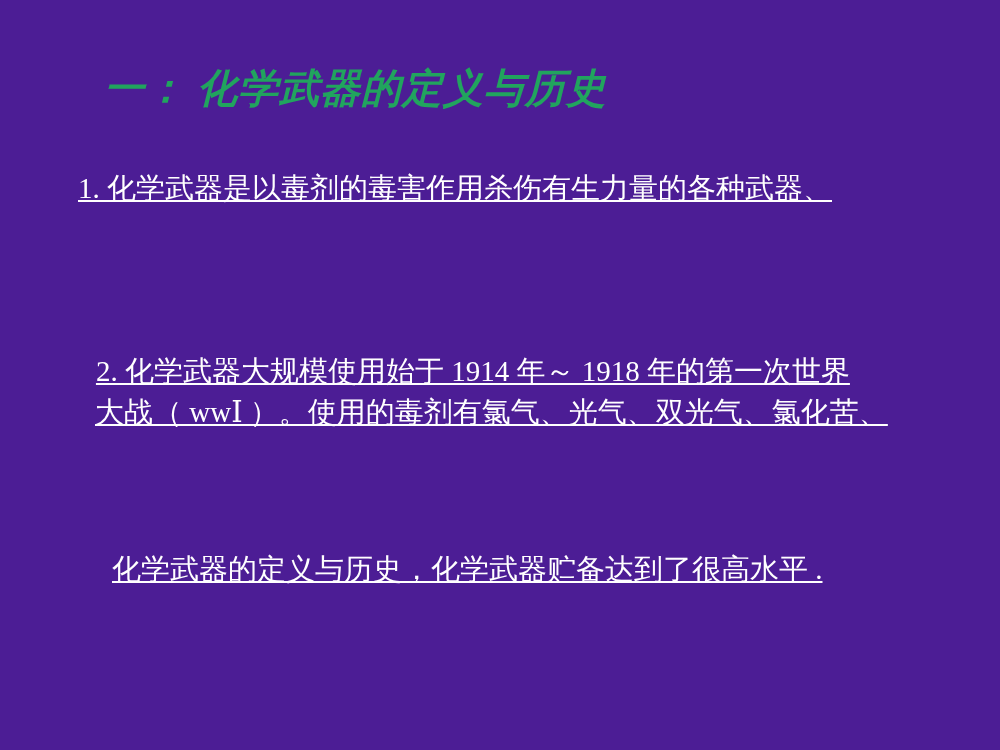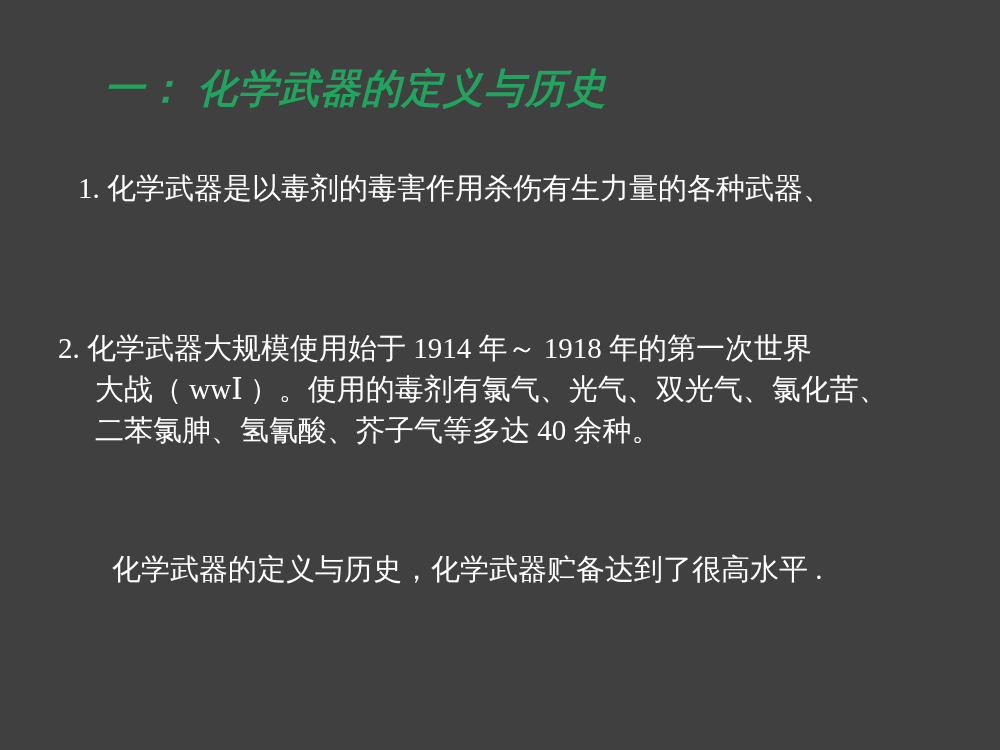--- a/index.html
+++ b/index.html
@@ -39,49 +39,49 @@
 
   
   .bullet {
     position: absolute;
     color: #FFFFFF;
     font-size: 29px;
     line-height: 41px;
     font-weight: 400;
     font-family: "Liberation Serif", "DejaVu Serif", serif;
     white-space: nowrap;
+    text-decoration: underline;
   }
   .bullet .line {
     display: block;
     white-space: nowrap;
   }
 
   #bullet-1 { left: 78px;  top: 168px; }
   #bullet-1 .line.cont { padding-left: 22px; }
 
   #bullet-2 { left: 58px;  top: 328px; }
   #bullet-2 .line.cont { padding-left: 37px; }
 
   #bullet-3 { left: 84px;  top: 549px; }
   #bullet-3 .line.cont { padding-left: 28px; }
 </style>
 </head>
 <body>
 
-<div id="slide" style="background: #404040;">
+<div id="slide" style="background: #4c1d95; text-align: center;">
 
   <div class="slide-title" style="color: rgb(33, 164, 94);">一：  化学武器的定义与历史</div>
 
   <div class="bullet" id="bullet-1" style="color: rgb(255, 255, 255);">
     <span class="line">1. 化学武器是以毒剂的毒害作用杀伤有生力量的各种武器、</span>
   </div>
 
-  <div class="bullet" id="bullet-2" style="color: rgb(255, 255, 255);">
+  <div class="bullet" id="bullet-2" style="color: rgb(255, 255, 255); margin-top: 23px;">
     <span class="line">2. 化学武器大规模使用始于 1914 年～ 1918 年的第一次世界</span>
     <span class="line cont">大战（ wwⅠ ）。使用的毒剂有氯气、光气、双光气、氯化苦、</span>
-    <span class="line cont">二苯氯胂、氢氰酸、芥子气等多达 40 余种。</span>
   </div>
 
   <div class="bullet" id="bullet-3" style="color: rgb(255, 255, 255);">
     <span class="line cont">化学武器的定义与历史，化学武器贮备达到了很高水平 .</span>
   </div>
 
 </div>
 
 </body></html>

